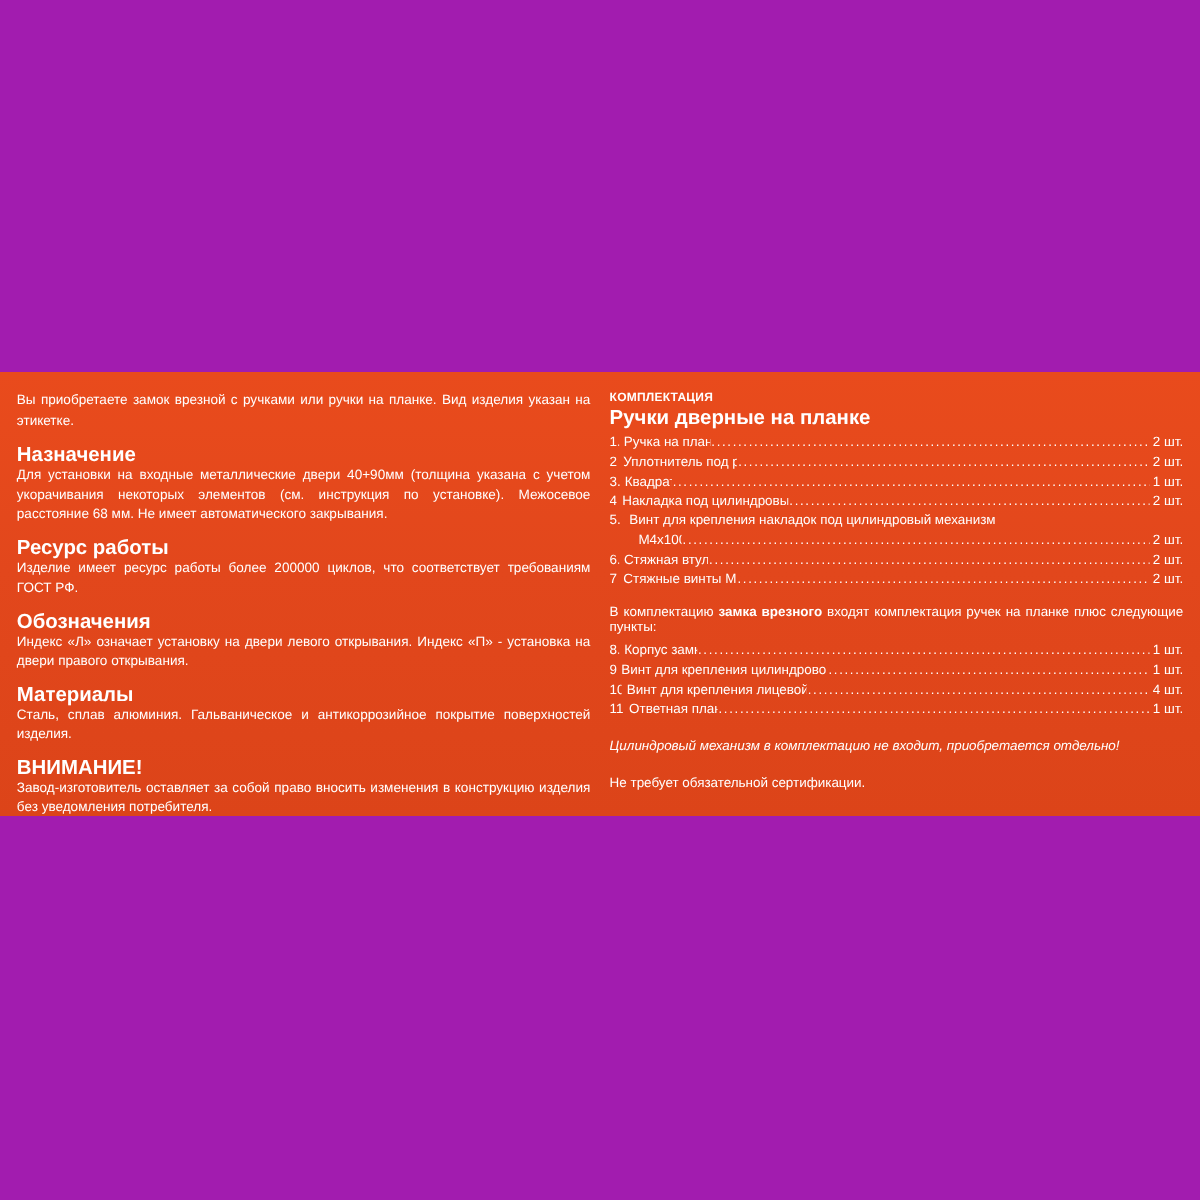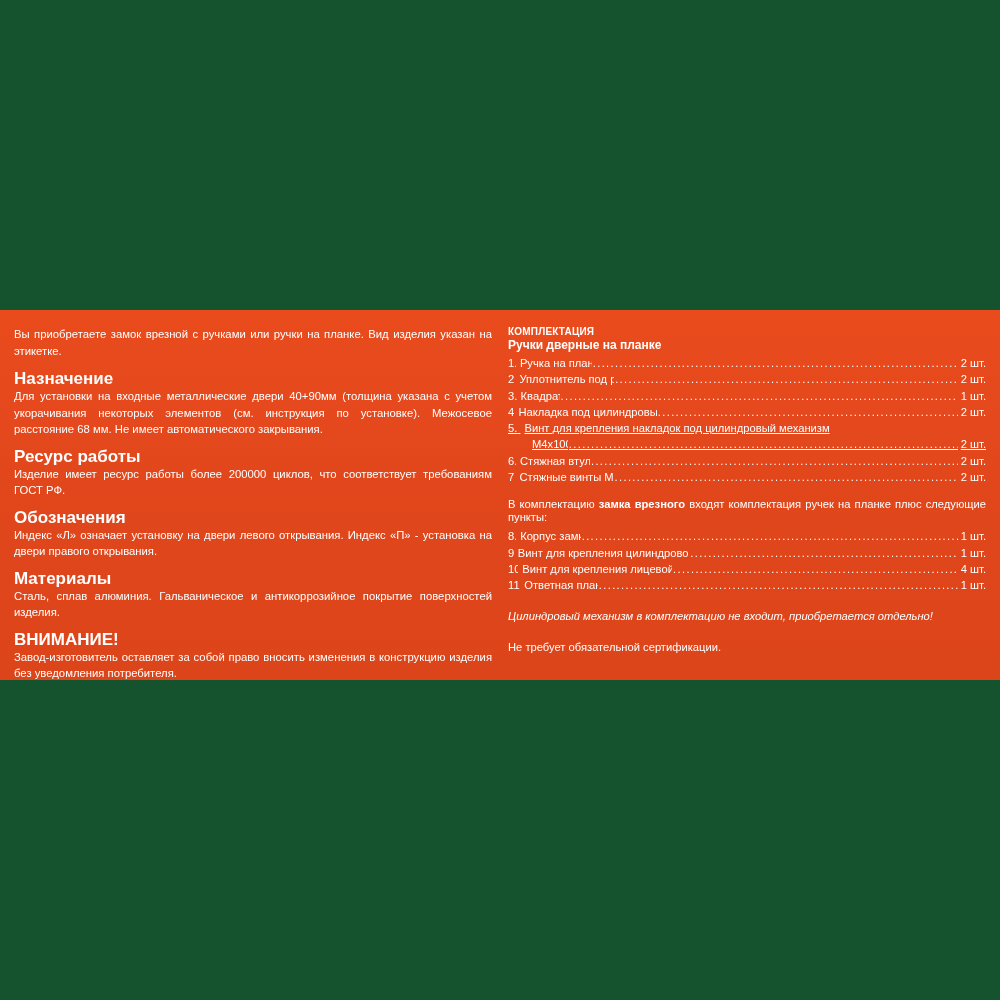--- a/index.html
+++ b/index.html
@@ -10,21 +10,21 @@
   body {
     width: 1000px;
     height: 1000px;
     overflow: hidden;
     font-family: "Liberation Sans", sans-serif;
   }
   .page {
     position: relative;
     width: 1000px;
     height: 1000px;
-    background: #14532d;
+    background: #a21caf;
   }
   .leaflet {
     position: absolute;
     left: 0;
     top: 310px;
     width: 1000px;
     height: 370px;
     background: #e8491d;
     background: linear-gradient(180deg, #e94b1c 0%, #e2471c 45%, #dc4419 100%);
     box-sizing: border-box;
@@ -71,21 +71,21 @@
   
   .kit-title {
     color: #ffffff;
     font-size: 10px;
     font-weight: bold;
     letter-spacing: 0.2px;
     margin: 0 0 1px 0;
   }
   .kit-sub {
     color: #ffffff;
-    font-size: 12px;
+    font-size: 17px;
     font-weight: bold;
     margin: 0 0 3px 0;
   }
   .kit-list {
     list-style: none;
     margin: 0;
     padding: 0;
   }
   .kit-item {
     color: #ffffff;
@@ -108,21 +108,20 @@
     font-size: 11px;
     color: #ffffff;
   }
   .kit-item .qty {
     flex: 0 0 auto;
     padding-left: 2px;
   }
   .kit-item.wrap {
     display: block;
     white-space: normal;
-    text-decoration: underline;
   }
   .kit-item.wrap .line2 {
     display: flex;
     align-items: baseline;
     white-space: nowrap;
     padding-left: 24px;
   }
   .kit-note {
     color: #ffffff;
     font-size: 11.2px;

